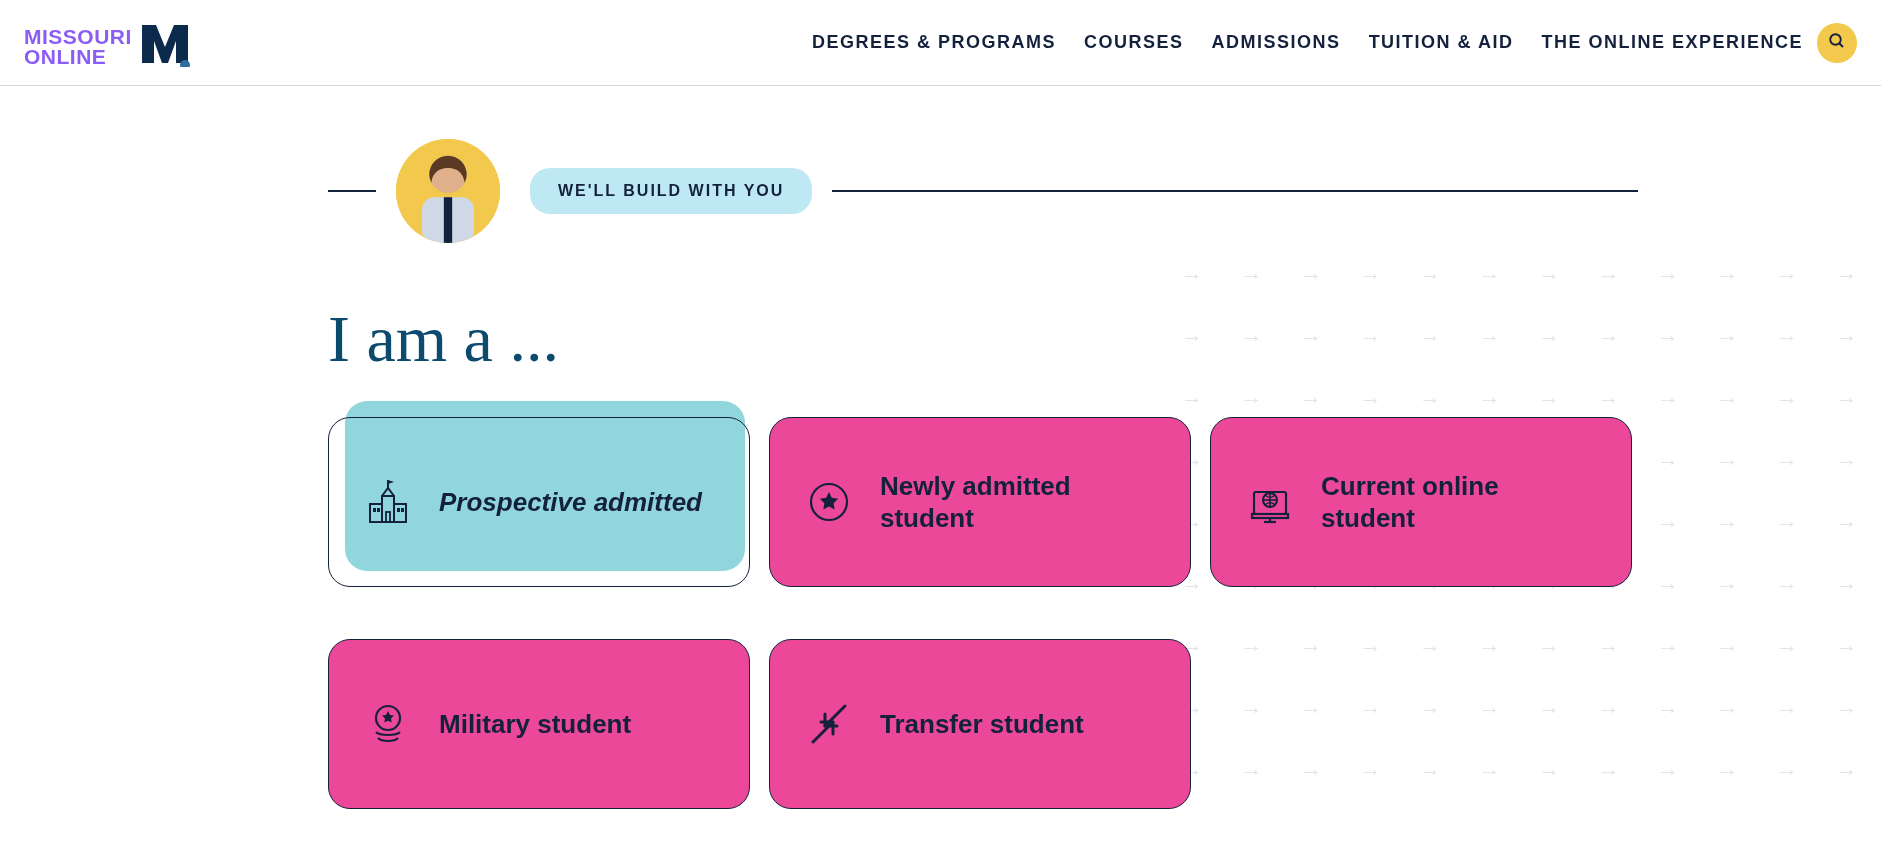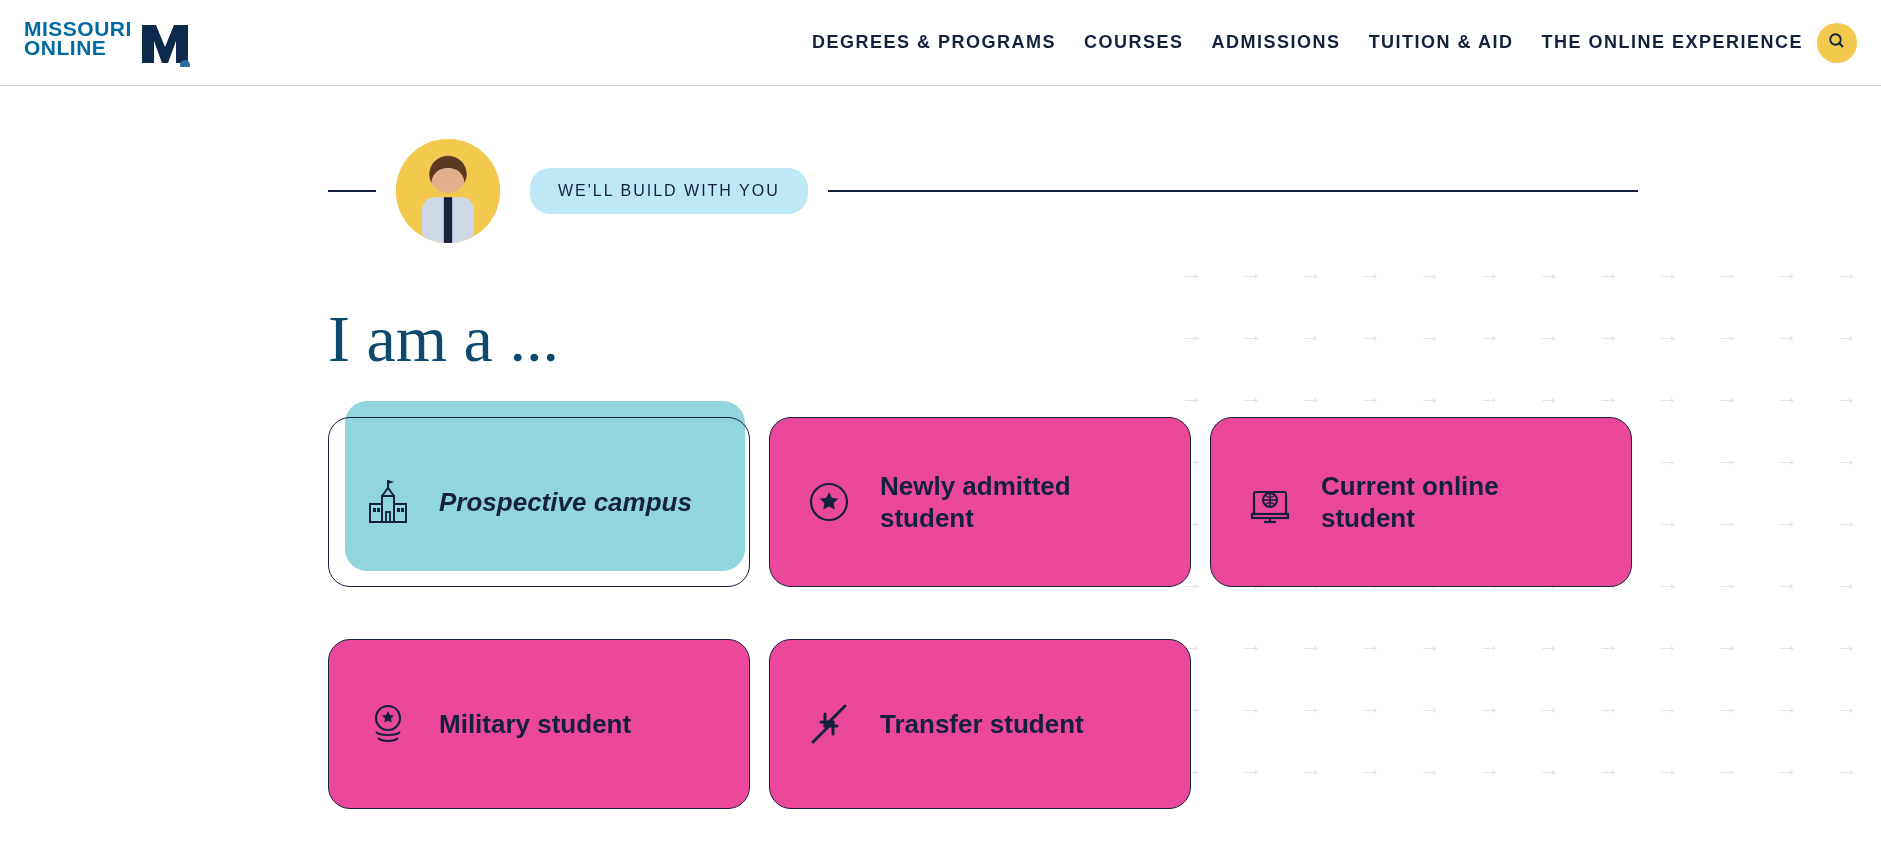--- a/index.html
+++ b/index.html
@@ -16,24 +16,24 @@
     display: flex;
     align-items: center;
     justify-content: space-between;
     padding: 10px 24px 10px 24px;
     border-bottom: 1px solid #d6d6d6;
     height: 86px;
     position: relative;
   }
   .logo {
     display: flex;
-    align-items: flex-start;
+    align-items: flex-end;
     gap: 6px;
     text-decoration: none;
-    color: #0369a1;
+    color: #8b5cf6;
   }
   .logo-text {
     display: flex;
     flex-direction: column;
     line-height: 0.95;
     font-family: "Arial Black", Arial, sans-serif;
     font-weight: 900;
     letter-spacing: 0.5px;
     font-size: 21px;
   }
@@ -99,21 +99,21 @@
     background: #f2c94c;
     position: relative;
     overflow: hidden;
     flex-shrink: 0;
   }
   .avatar svg { width: 100%; height: 100%; }
   .tagline-badge {
     background: #bfe8f5;
     padding: 14px 28px;
     font-size: 16px;
-    font-weight: 400;
+    font-weight: 700;
     letter-spacing: 2px;
     color: #14213d;
     margin-left: 30px;
     border-radius: 20px;
   }
 
   .heading {
     font-family: Georgia, "Times New Roman", serif;
     font-size: 66px;
     font-weight: 400;
@@ -354,21 +354,21 @@
 
   <h2 class="heading">I am a ...</h2>
 
   <div class="cards">
       <div class="card selected">
         <span class="icon">
           <svg width="48" height="48" viewBox="0 0 48 48">
             <use href="#ic-school"></use>
           </svg>
         </span>
-        <span class="label">Prospective campus</span>
+        <span class="label">Prospective admitted</span>
       </div>
       <div class="card">
         <span class="icon">
           <svg width="48" height="48" viewBox="0 0 48 48">
             <use href="#ic-star"></use>
           </svg>
         </span>
         <span class="label">Newly admitted student</span>
       </div>
       <div class="card">

